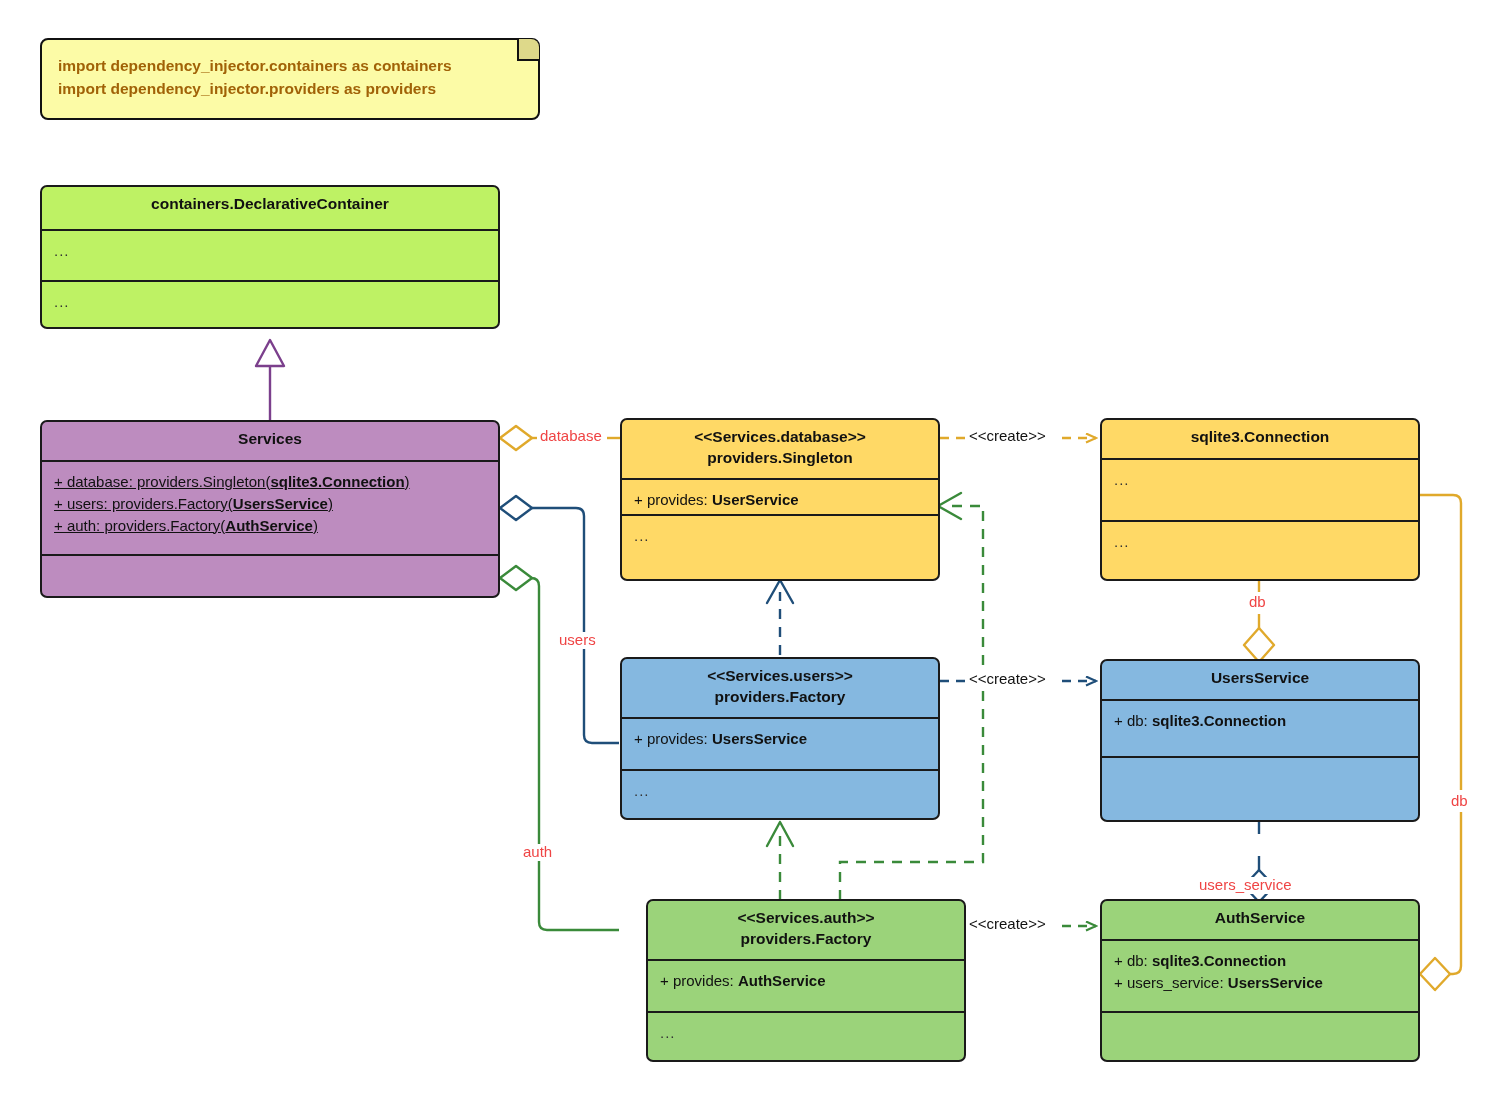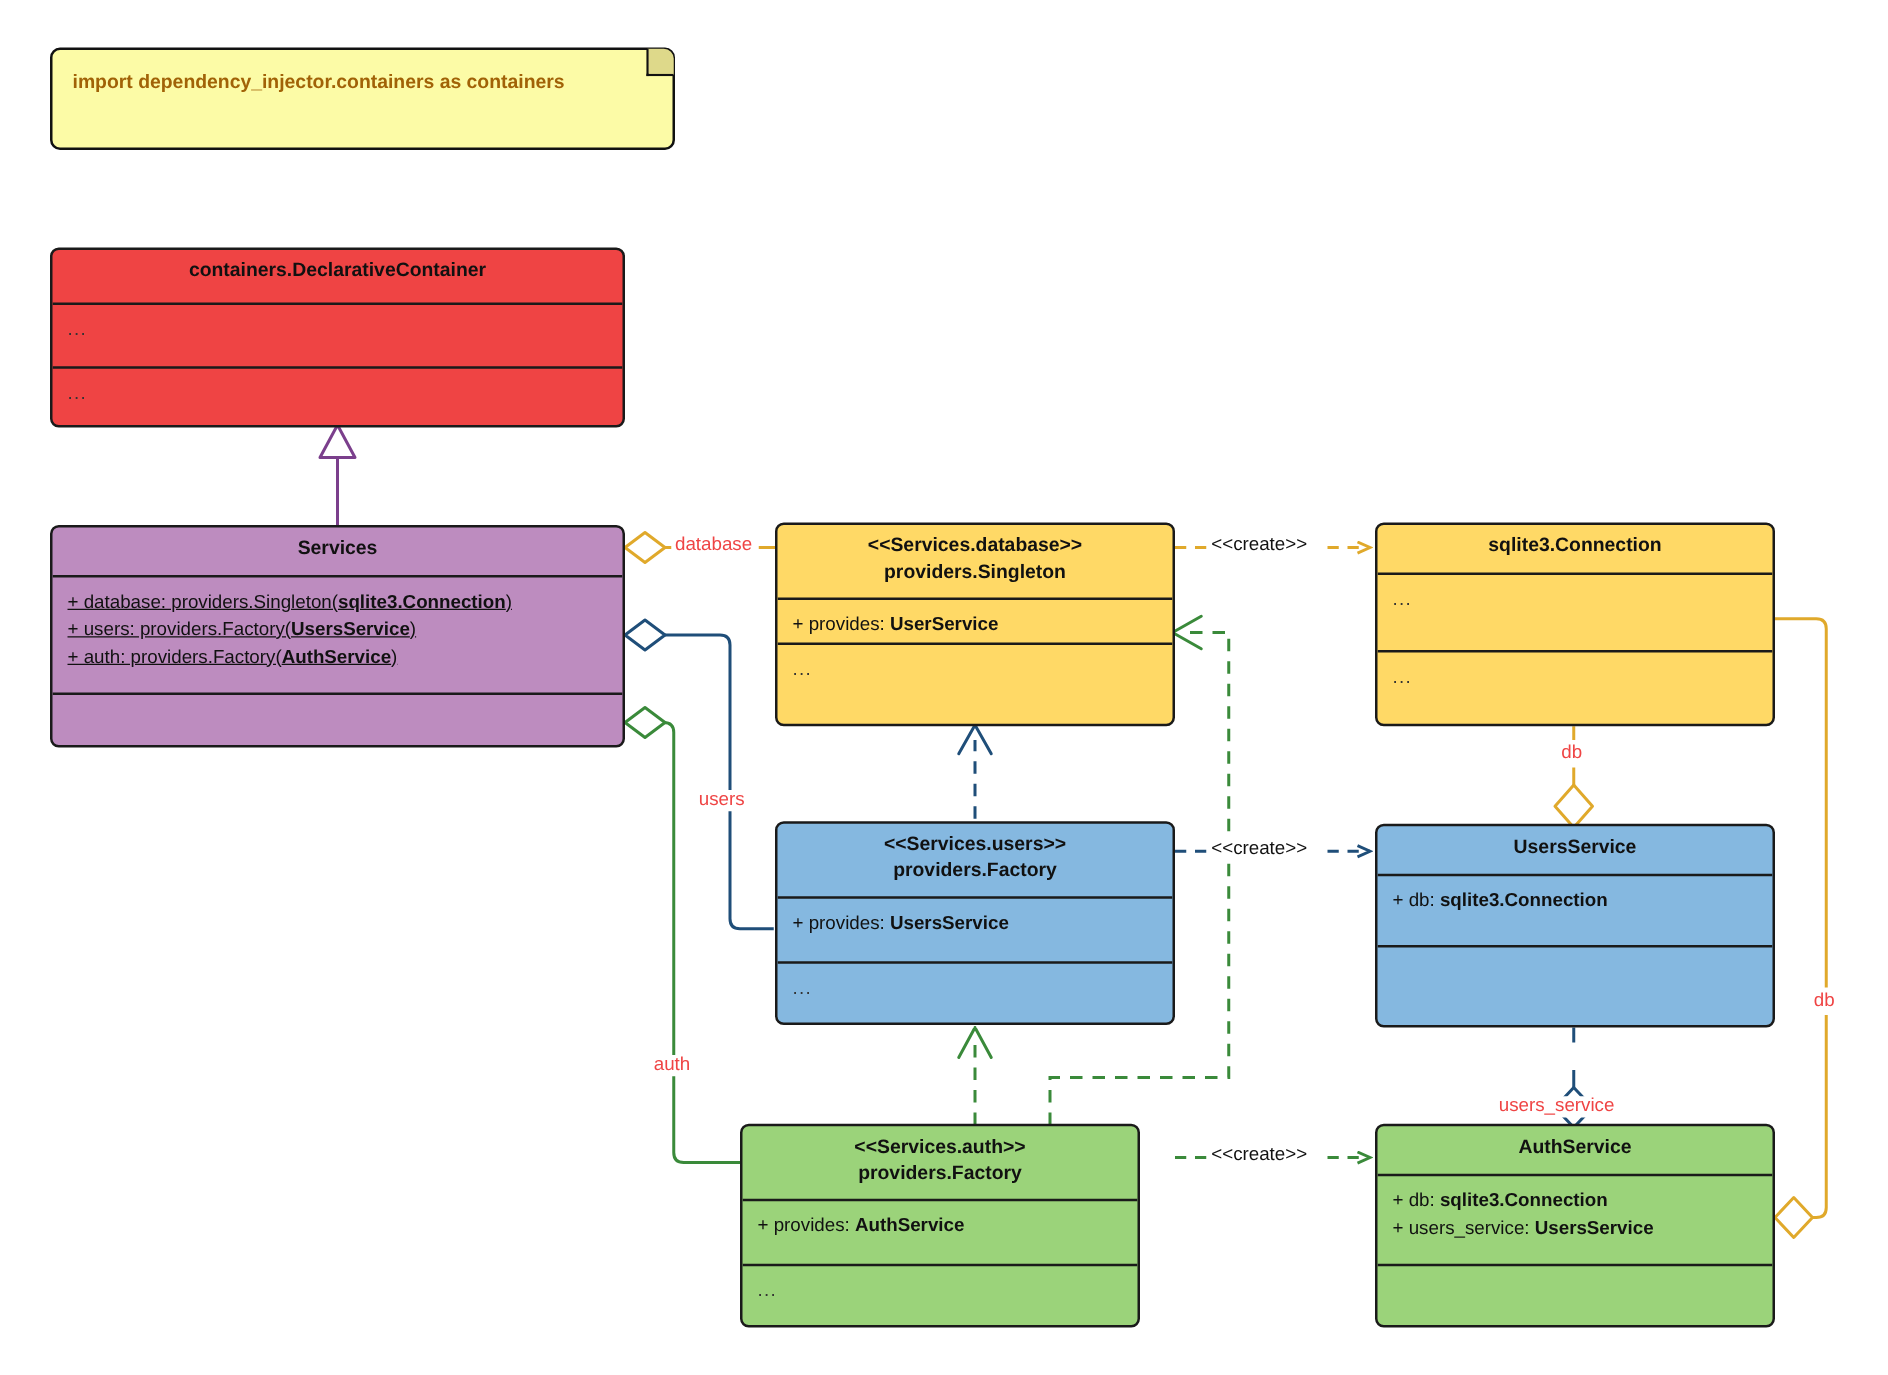--- a/index.html
+++ b/index.html
@@ -195,23 +195,24 @@
   <g>
     <path d="M1420,495 L1453,495 Q1461,495 1461,503 L1461,790" fill="none" stroke="#e0a92b" stroke-width="2.4"></path>
     <path d="M1461,812 L1461,966 Q1461,974 1453,974 L1450,974" fill="none" stroke="#e0a92b" stroke-width="2.4"></path>
     <path d="M1450,974 L1435,958 L1420,974 L1435,990 Z" fill="#ffffff" stroke="#e0a92b" stroke-width="2.4" stroke-linejoin="round"></path>
   </g>
 </svg>
 
 <div class="note">
   <div class="note-fold"></div>
   <div class="note-line">import dependency_injector.containers as containers</div>
-</div>
-
-<div class="uml-box" style="left:40px; top:198px; width:460px; height:144px; background:#ef4444;">
+  <div class="note-line">import dependency_injector.providers as providers</div>
+</div>
+
+<div class="uml-box" style="left:40px; top:185px; width:460px; height:144px; background:#bef264;">
   <div class="uml-title" style="height:42px;">containers.DeclarativeContainer</div>
   <div class="uml-sep uml-compartment" style="height:51px;">
     <div class="row dots">...</div>
   </div>
   <div class="uml-sep uml-compartment" style="height:51px;">
     <div class="row dots">...</div>
   </div>
 </div>
 
 <div class="uml-box" style="left:40px; top:420px; width:460px; height:178px; background:#bd8cbf;">
@@ -273,21 +274,21 @@
 <div class="uml-box" style="left:1100px; top:659px; width:320px; height:163px; background:#85b8e0;">
   <div class="uml-title" style="height:38px;">UsersService</div>
   <div class="uml-sep uml-compartment" style="height:57px;">
     <div class="row">
       <span>+ db: </span><b>sqlite3.Connection</b>
     </div>
   </div>
   <div class="uml-sep uml-compartment" style="height:68px;"></div>
 </div>
 
-<div class="uml-box" style="left:592px; top:899px; width:320px; height:163px; background:#9bd37a;">
+<div class="uml-box" style="left:646px; top:899px; width:320px; height:163px; background:#9bd37a;">
   <div class="uml-title" style="height:58px;">
     <div>&lt;&lt;Services.auth&gt;&gt;</div>
     <div>providers.Factory</div>
   </div>
   <div class="uml-sep uml-compartment" style="height:52px;">
     <div class="row">
       <span>+ provides: </span><b>AuthService</b>
     </div>
   </div>
   <div class="uml-sep uml-compartment" style="height:53px;">

